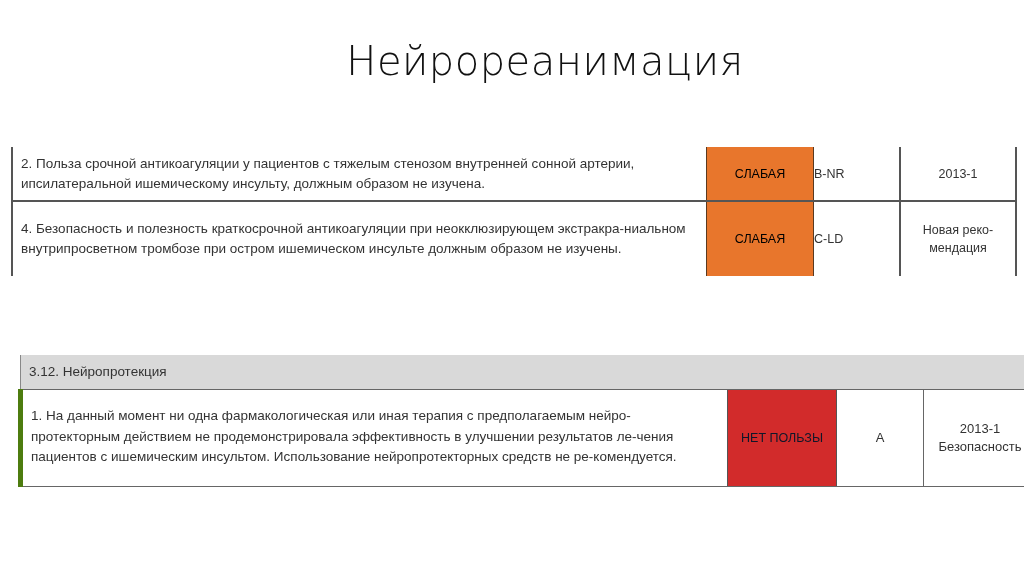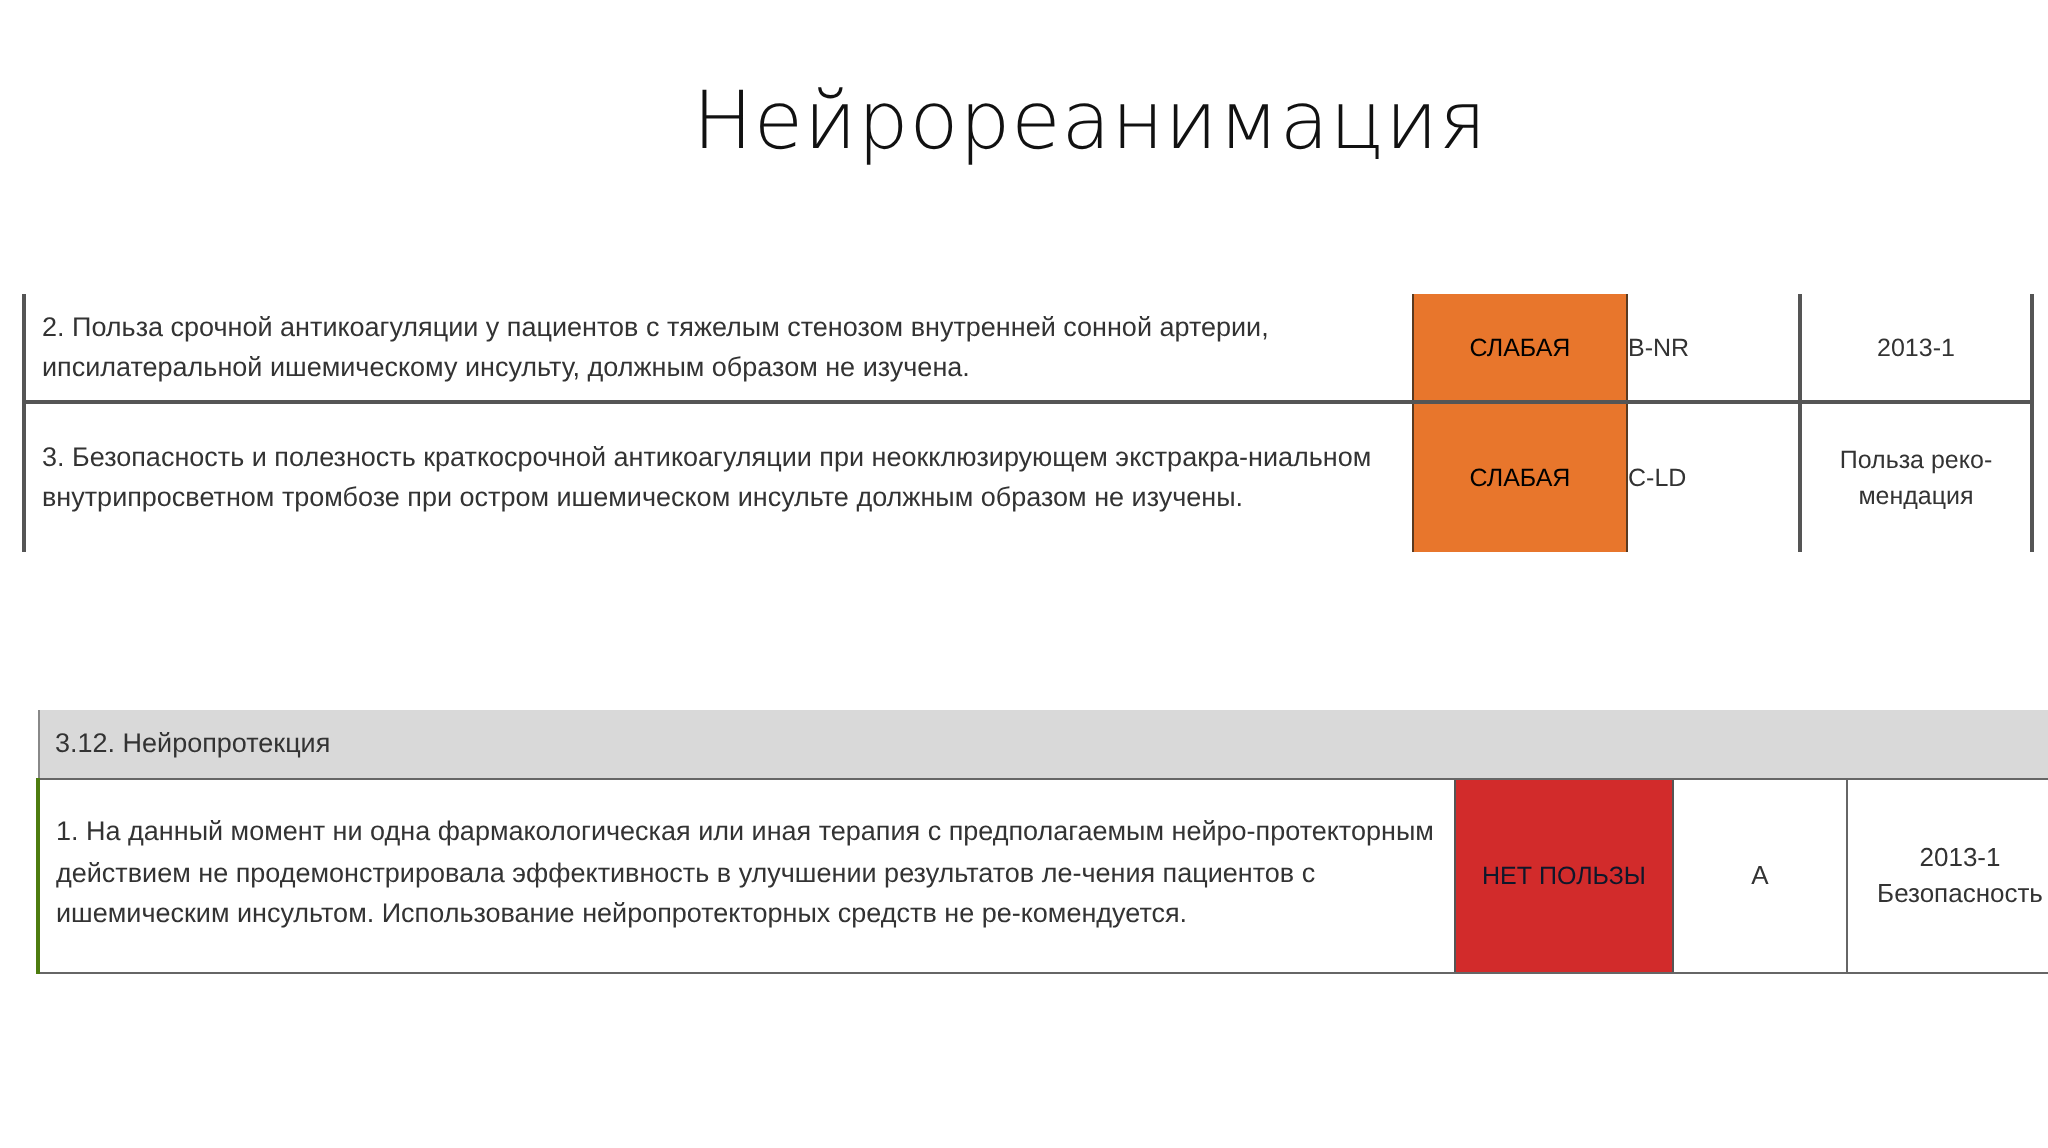--- a/index.html
+++ b/index.html
@@ -11,43 +11,43 @@
   .tbl td { vertical-align:middle; padding:0; }
   .t1 { left:11px; top:147px; width:1006px; }
   .t1 td.txt { border-left:2px solid #555; padding:2px 8px 2px 8px; height:49px; }
   .t1 tr.r1 td { border-bottom:2px solid #555; }
   .t1 td.str { width:106px; background:#e8762c; text-align:center; color:#000000; font-size:12.5px; border-left:1px solid #5a3a20; border-right:1px solid #5a3a20; }
   .t1 td.lvl { width:85px; text-align:left; font-size:12.5px; border-right:2px solid #555; }
   .t1 td.ver { width:114px; text-align:center; font-size:12.5px; border-right:2px solid #555; line-height:18px; }
   .t1 tr.r2 td { height:70px; }
   .t2 { left:18px; top:355px; width:1018px; }
   .t2 td.hdr { background:#d9d9d9; height:34px; padding-left:8px; border-left:1px solid #888; border-bottom:1px solid #666; font-size:13.5px; color:#333; }
-  .t2 td.txt { border-left:2px solid #4d7c0f; border-bottom:1px solid #666; padding:6px 10px 8px 8px; height:82px; line-height:20.5px;margin-left:12px; }
+  .t2 td.txt { border-left:5px solid #4d7c0f; border-bottom:1px solid #666; padding:6px 10px 8px 8px; height:82px; line-height:20.5px;margin-left:12px; }
   .t2 td.str { width:108px; background:#d22b2b; text-align:center; color:#0f172a; font-size:12.5px; border-left:1px solid #555; border-right:1px solid #555; border-bottom:1px solid #666; }
   .t2 td.lvl { width:86px; text-align:center; border-right:1px solid #666; border-bottom:1px solid #666; font-size:13px; }
   .t2 td.ver { width:112px; text-align:center; border-bottom:1px solid #666; font-size:13px; line-height:18px; }
 </style>
 </head>
 <body>
 
 <div class="title">Нейрореанимация</div>
 
 <table class="tbl t1">
   <tbody>
       <tr class="r1">
     <td class="txt">2. Польза срочной антикоагуляции  у пациентов с тяжелым стенозом внутренней сонной артерии, ипсилатеральной ишемическому инсульту, должным образом не изучена.</td>
     <td class="str">СЛАБАЯ</td>
     <td class="lvl">B-NR</td>
     <td class="ver">2013-1</td>
   </tr>
   <tr class="r2">
-    <td class="txt">3. Безопасность и полезность краткосрочной антикоагуляции при неокклюзирующем экстракра-ниальном внутрипросветном тромбозе при остром ишемическом  инсульте должным образом не изучены.</td>
+    <td class="txt">4. Безопасность и полезность краткосрочной антикоагуляции при неокклюзирующем экстракра-ниальном внутрипросветном тромбозе при остром ишемическом  инсульте должным образом не изучены.</td>
     <td class="str">СЛАБАЯ</td>
     <td class="lvl">C-LD</td>
-    <td class="ver">Польза реко-мендация</td>
+    <td class="ver">Новая реко-мендация</td>
   </tr>
 </tbody>
   </table>
 
 <table class="tbl t2">
   <tbody>
       <tr>
     <td class="hdr" colspan="4">3.12. Нейропротекция</td>
   </tr>
   <tr>

